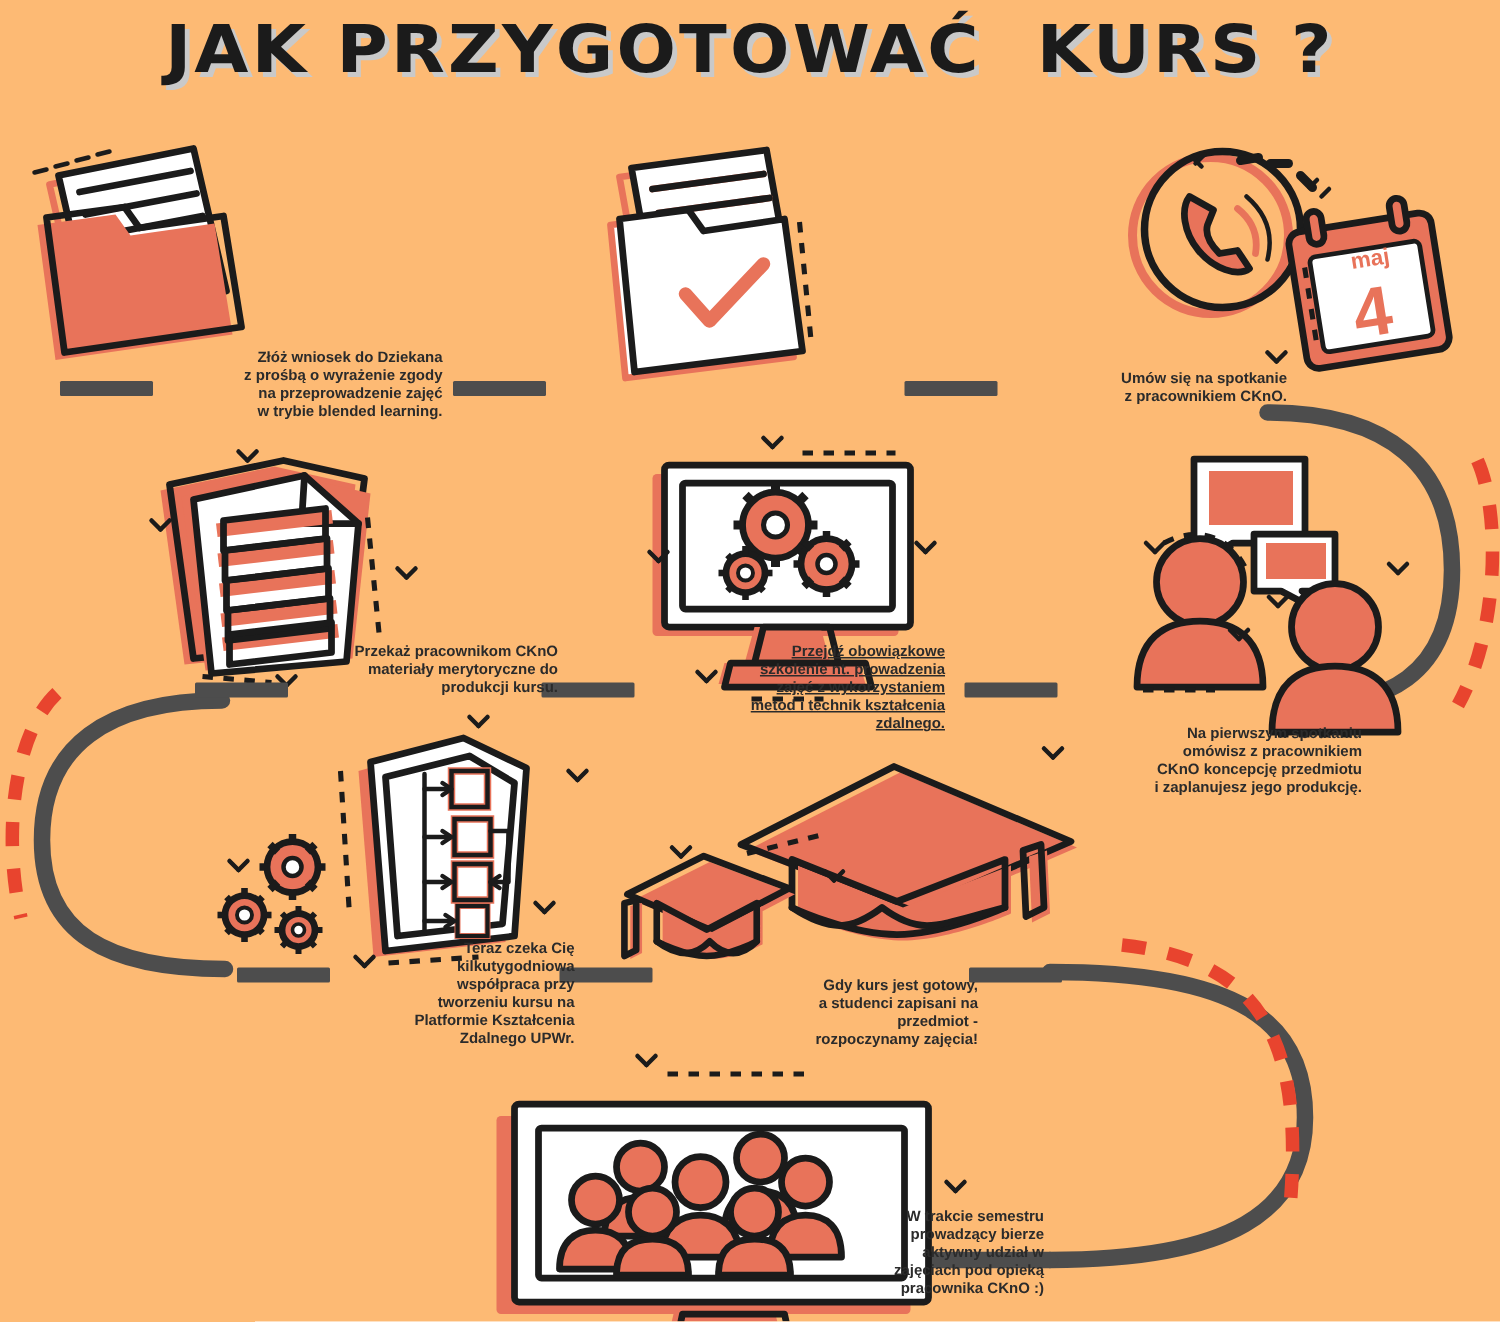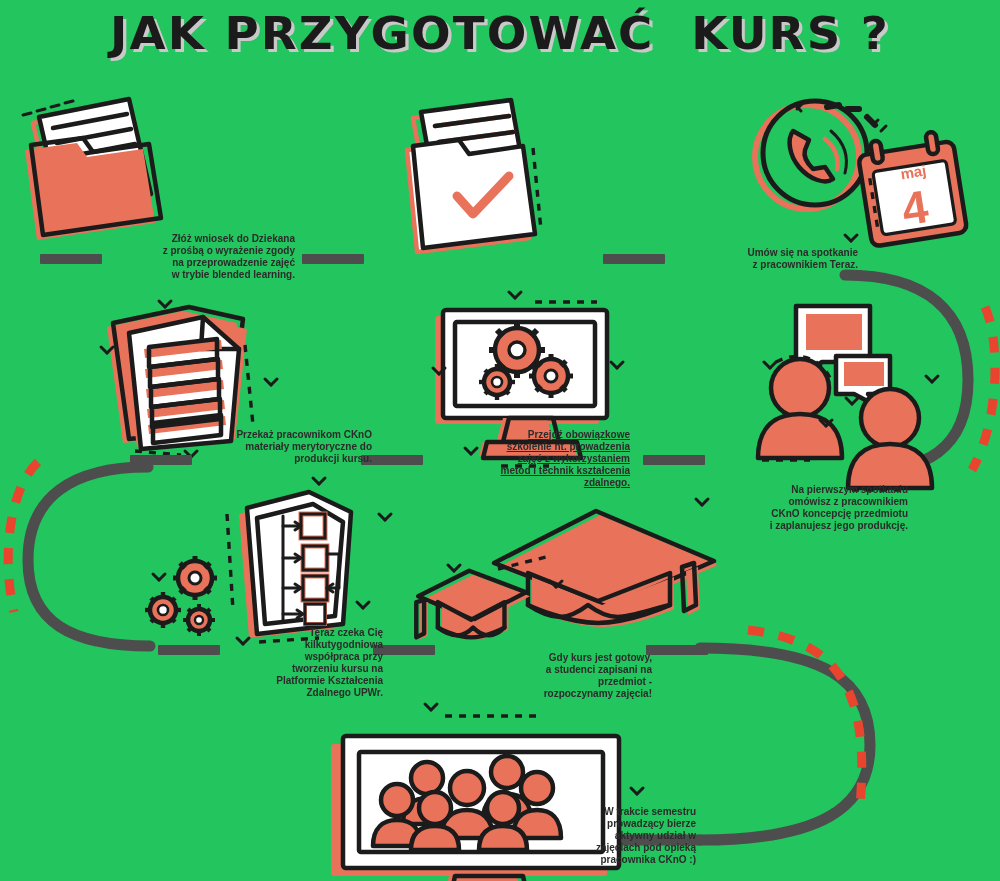--- a/index.html
+++ b/index.html
@@ -4,21 +4,21 @@
 <style>
   html,body{margin:0;padding:0;background:#ffffff;}
   body{
     font-family:"Liberation Sans", sans-serif;
     -webkit-font-smoothing:antialiased;
   }
   #page{
     position:relative;
     width:1000px;
     height:881px;
-    background:#22c55e;
+    background:#fdba74;
     overflow:hidden;
   }
   
   #title{
     position:absolute;
     left:0; top:8px;
     width:1000px;
     text-align:center;
     font-family:"DejaVu Sans", sans-serif;
     font-weight:bold;
@@ -528,21 +528,21 @@
   <div class="bar" style="left:373px; top:645px; width:62px;"></div>
   <div class="bar" style="left:646px; top:645px; width:62px;"></div>
 
   <div class="caption" style="left:105px; top:233px; width:190px;">Złóż wniosek do Dziekana
 z prośbą o wyrażenie zgody
 na przeprowadzenie zajęć
 w trybie blended learning.</div>
 
 
   <div class="caption" style="left:672px; top:247px; width:186px;">Umów się na spotkanie
-z pracownikiem Teraz.</div>
+z pracownikiem CKnO.</div>
 
   <div class="caption" style="left:710px; top:443px; width:198px;margin-top:41px;">Na pierwszym spotkaniu
 omówisz z pracownikiem
 CKnO koncepcję przedmiotu
 i zaplanujesz jego produkcję.</div>
 
   <div class="caption" style="left:432px; top:429px; width:198px;text-decoration:underline;">Przejdź obowiązkowe
 szkolenie nt. prowadzenia
 zajęć z wykorzystaniem
 metod i technik kształcenia

